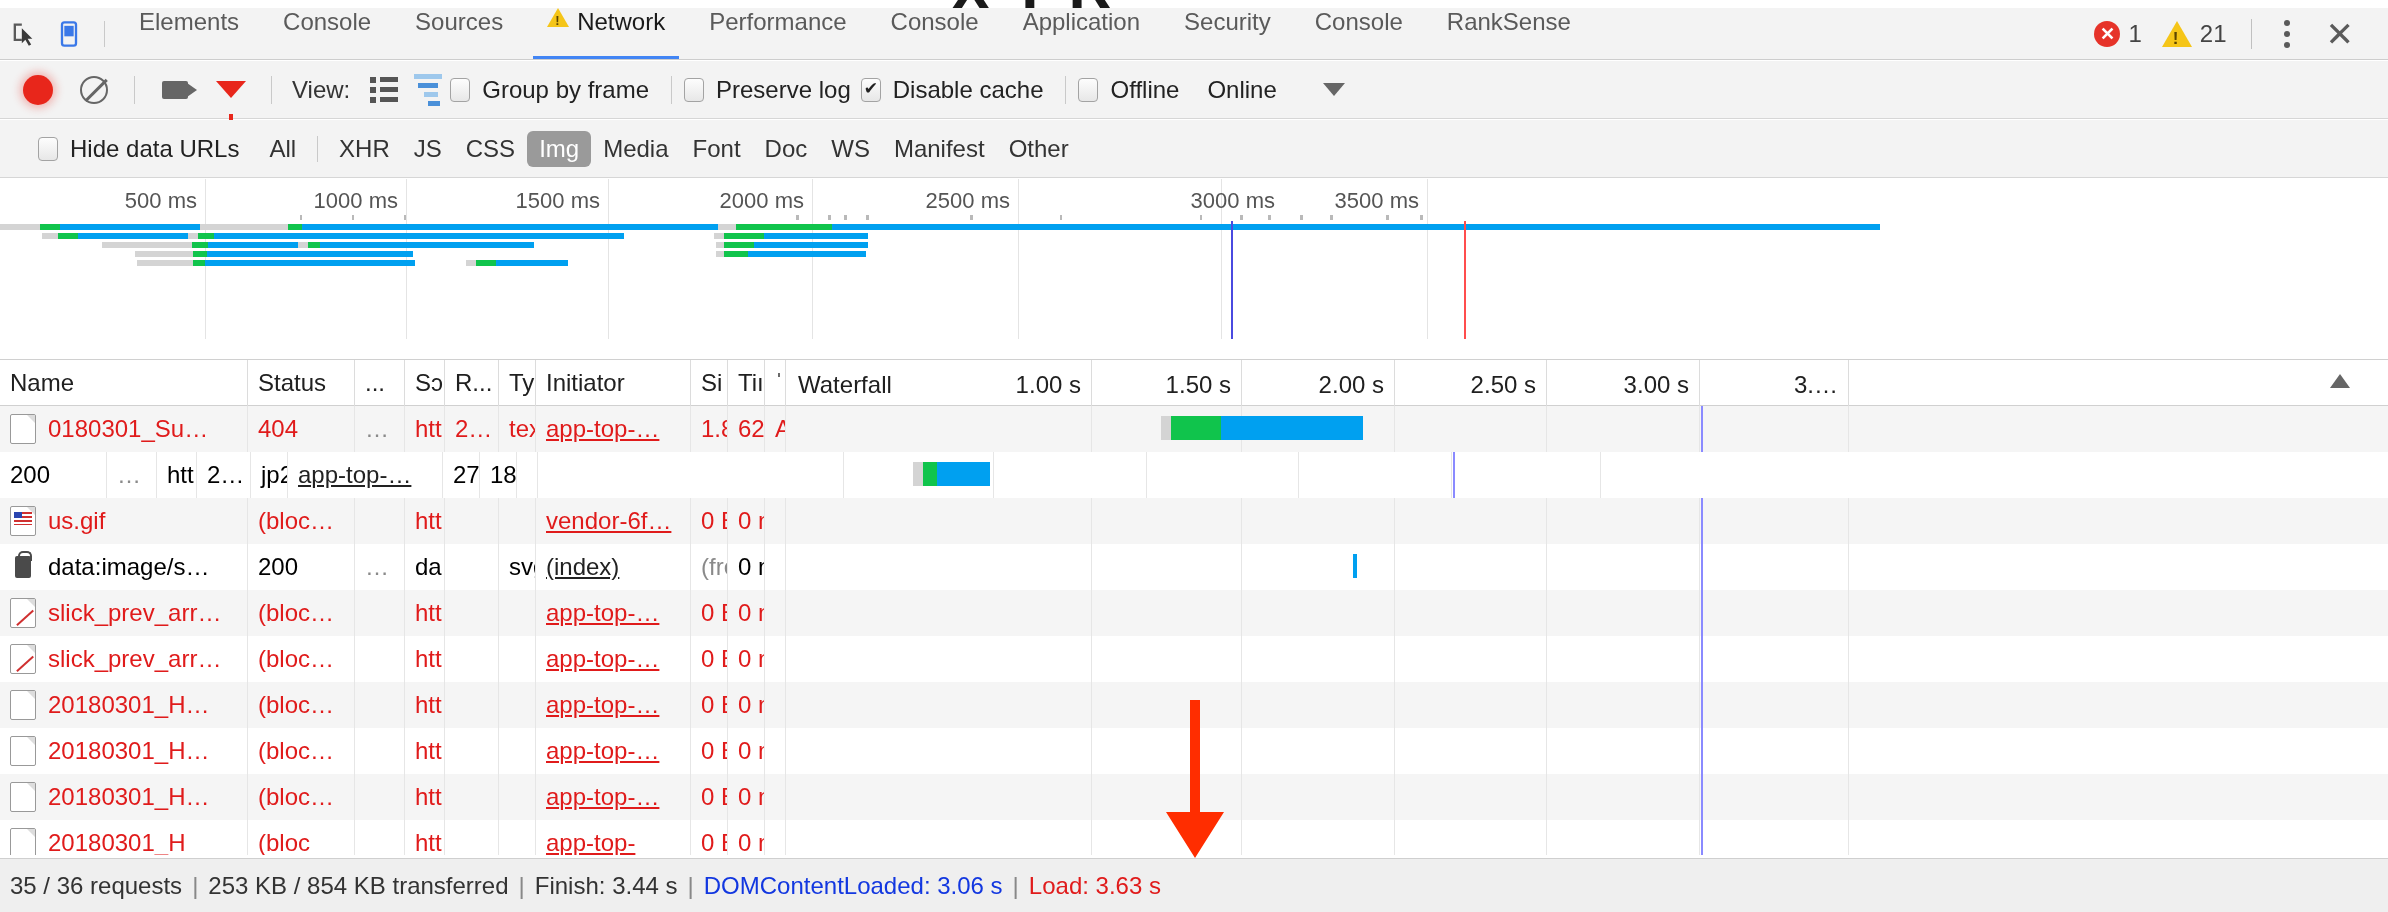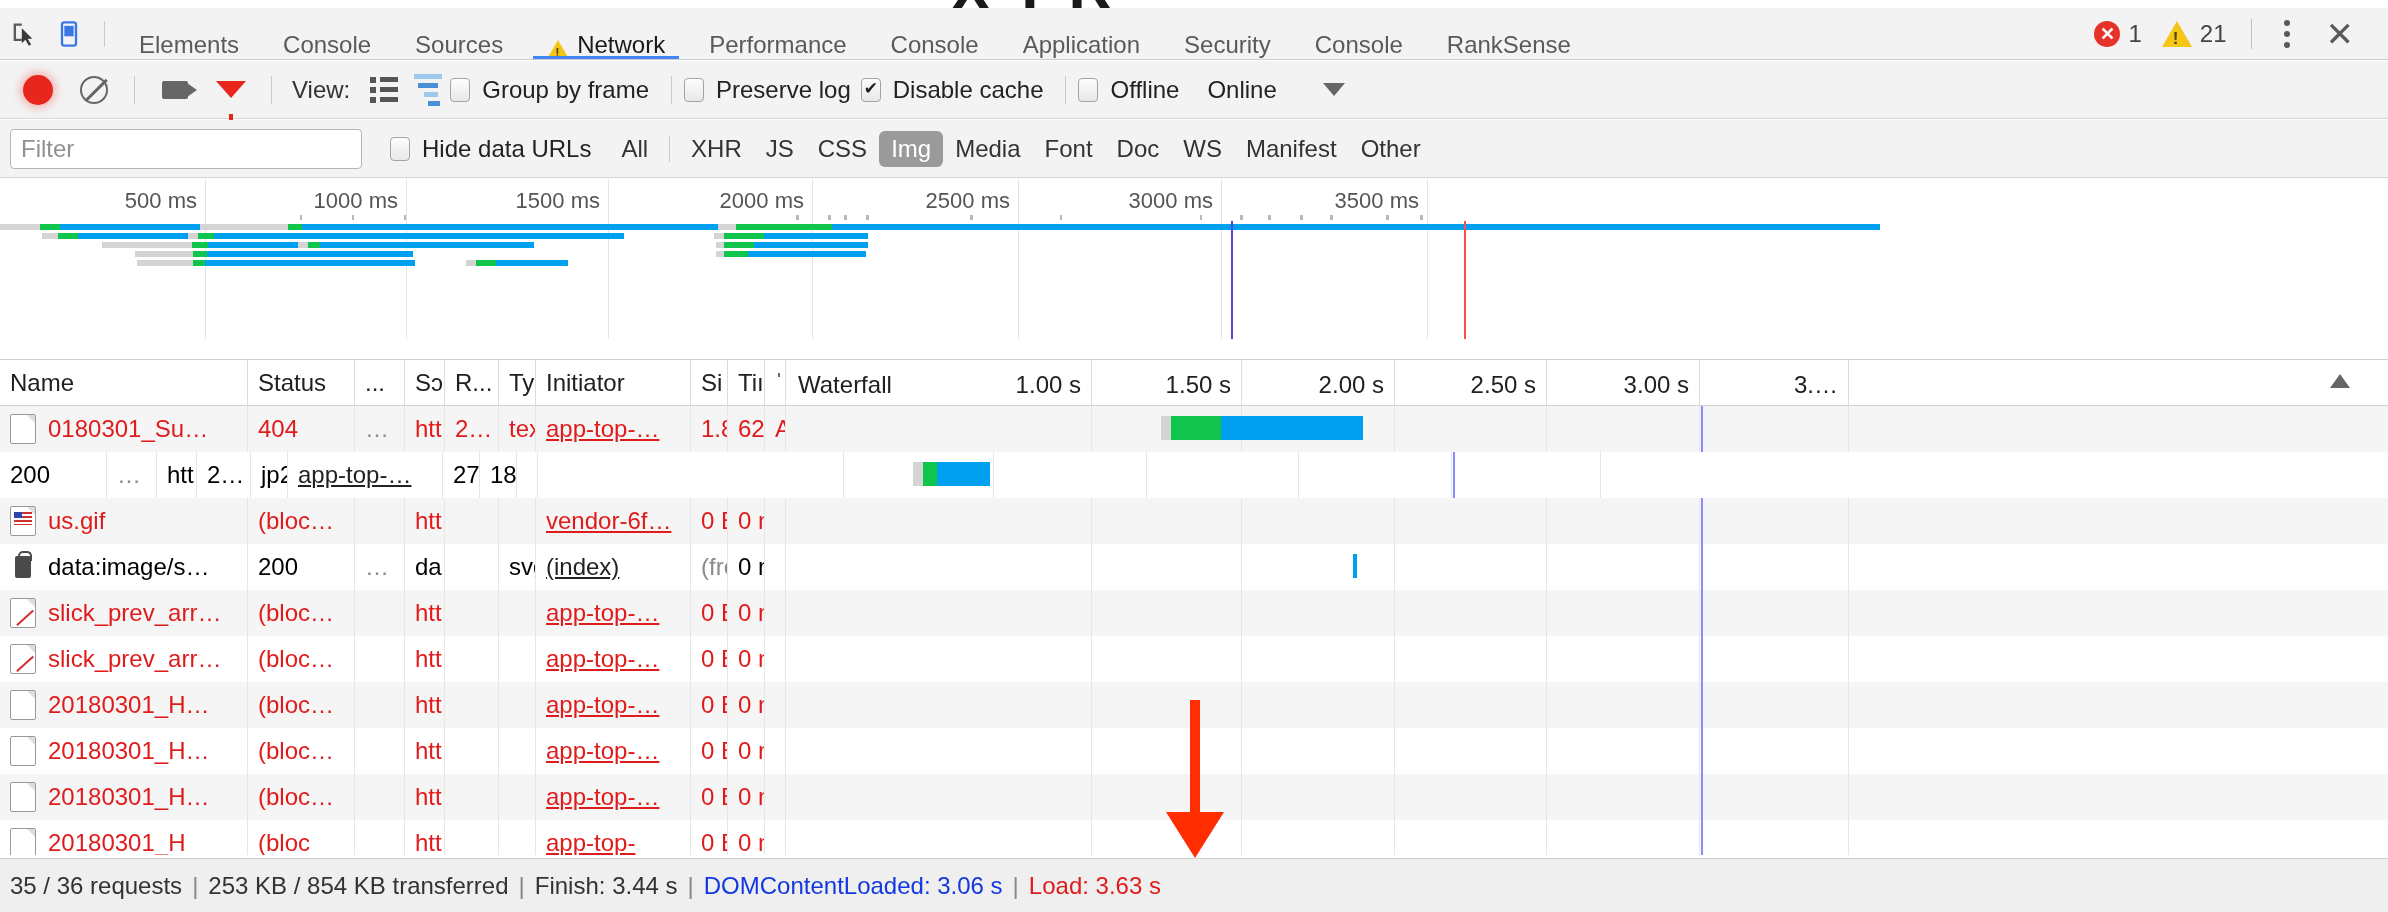--- a/index.html
+++ b/index.html
@@ -30,21 +30,21 @@
   .tb-iconbtn {
     width: 46px; height: 40px; display: flex;
     align-items: center; justify-content: center;
     cursor: pointer;
   }
   .tb-sep {
     width: 1px; height: 26px; background: #c9c9c9; margin: 0 12px;
   }
   .tabs { display: flex; align-items: center; height: 100%; }
   .tab {
-    padding: 0 22px; height: 100%; display: flex; align-items: flex-end;
+    padding: 0 22px; height: 100%; display: flex; align-items: flex-start;
     gap: 8px; font-size: 24px; color: #5a5a5a; cursor: pointer;
     position: relative; white-space: nowrap;
   }
   .tab.active { color: #1a1a1a; font-weight: 500; }
   .tab.active::after {
     content: ""; position: absolute; left: 8px; right: 8px; bottom: 0;
     height: 3px; background: #4285f4;
   }
   .tab-warn-tri {
     width: 0; height: 0; border-left: 11px solid transparent;
@@ -418,21 +418,20 @@
     <div class="tsep"></div>
     <div class="chk-wrap">
       <span class="chk" id="chk-off"></span>
       <span class="chk-label">Offline</span>
     </div>
     <div class="plain-label">Online</div>
     <div class="caret-down"></div>
   </div>
 
   <div class="filterbar">
-    <input class="filter-input" type="text" placeholder="Filter" style="">
     <div class="chk-wrap" style="margin-left:28px">
       <span class="chk" id="chk-hdu"></span>
       <span class="chk-label">Hide data URLs</span>
     </div>
     <div class="ftypes" id="ftypes-host">
         <div class="ftype">All</div>
         <div class="fsep"></div>
         <div class="ftype">XHR</div>
         <div class="ftype">JS</div>
         <div class="ftype">CSS</div>
@@ -451,21 +450,21 @@
       <div class="ov-tlabel" style="left: 205px;">500 ms</div>
       <div class="ov-tick" style="left: 406px;"></div>
       <div class="ov-tlabel" style="left: 406px;">1000 ms</div>
       <div class="ov-tick" style="left: 608px;"></div>
       <div class="ov-tlabel" style="left: 608px;">1500 ms</div>
       <div class="ov-tick" style="left: 812px;"></div>
       <div class="ov-tlabel" style="left: 812px;">2000 ms</div>
       <div class="ov-tick" style="left: 1018px;"></div>
       <div class="ov-tlabel" style="left: 1018px;">2500 ms</div>
       <div class="ov-tick" style="left: 1221px;"></div>
-      <div class="ov-tlabel" style="left: 1221px;">3000 ms</div>
+      <div class="ov-tlabel" style="left: 1283px;">3000 ms</div>
       <div class="ov-tick" style="left: 1427px;"></div>
       <div class="ov-tlabel" style="left: 1427px;">3500 ms</div>
       <div class="ov-seg" style="left: 0px; width: 40px; top: 45px; background: rgb(212, 212, 212);"></div>
       <div class="ov-seg" style="left: 40px; width: 20px; top: 45px; background: rgb(16, 196, 76);"></div>
       <div class="ov-seg" style="left: 60px; width: 1820px; top: 45px; background: rgb(0, 160, 240);"></div>
       <div class="ov-seg" style="left: 200px; width: 88px; top: 45px; background: rgb(212, 212, 212);"></div>
       <div class="ov-seg" style="left: 288px; width: 14px; top: 45px; background: rgb(16, 196, 76);"></div>
       <div class="ov-seg" style="left: 302px; width: 256px; top: 45px; background: rgb(0, 160, 240);"></div>
       <div class="ov-seg" style="left: 718px; width: 18px; top: 45px; background: rgb(212, 212, 212);"></div>
       <div class="ov-seg" style="left: 736px; width: 96px; top: 45px; background: rgb(16, 196, 76);"></div>

